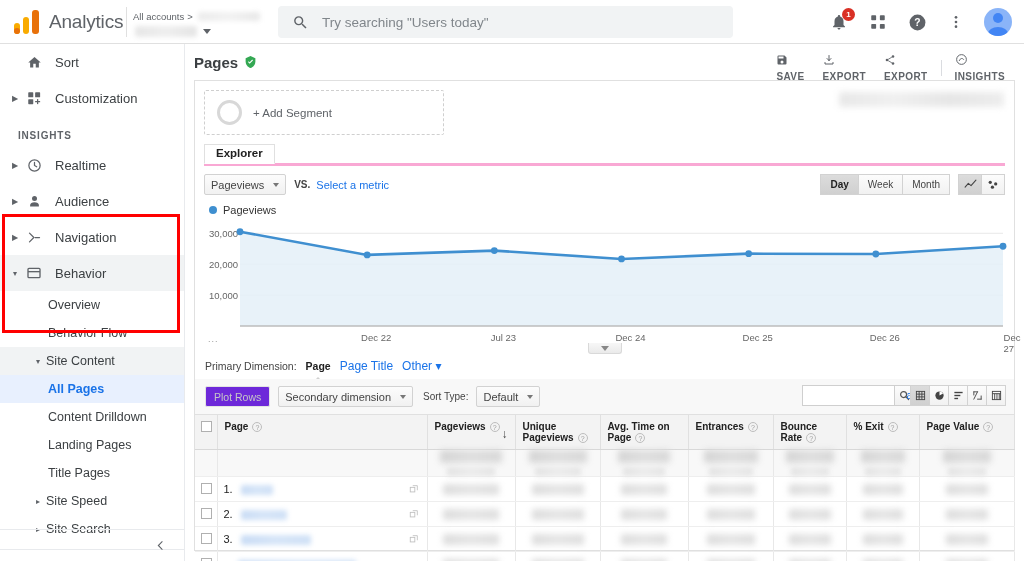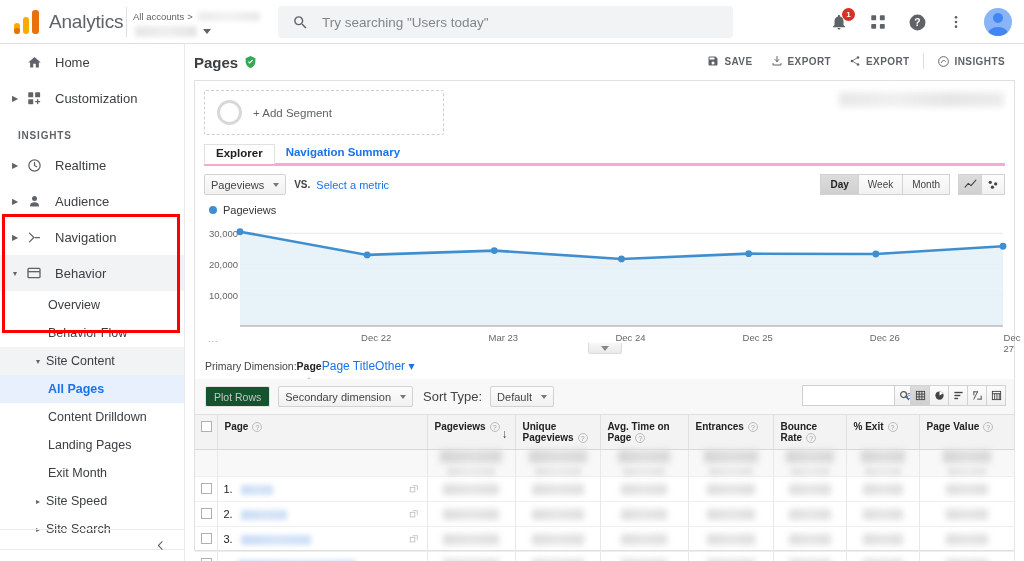--- a/index.html
+++ b/index.html
@@ -74,21 +74,21 @@
 
   .redbox { position: absolute; left: 2px; top: 214px; width: 178px; height: 119px;
             border: 3px solid #ff0000; pointer-events: none; z-index: 30; }
 
   
   .main { position: absolute; top: 44px; left: 185px; width: 839px; height: 517px; background: #fff; overflow: hidden; }
   .page-head { height: 36px; display: flex; align-items: center; padding: 0 12px 0 9px; position: relative; }
   .page-title { font-size: 15px; color: #3c4043; font-weight: bold; }
   .shield { margin-left: 6px; width: 13px; height: 14px; }
   .head-actions { position: absolute; right: 10px; top: 9px; display: flex; align-items: center; gap: 0; }
-  .hact { display: flex; align-items: center; gap: 5px; padding: 0 9px; cursor: pointer; }
+  .hact { display: flex; align-items: flex-start; gap: 5px; padding: 0 9px; cursor: pointer; flex-direction: column; }
   .hact span { font-size: 10px; color: #5f6368; letter-spacing: 0.4px; font-weight: bold; }
   .hsep { width: 1px; height: 16px; background: #dadce0; margin: 0 4px; }
 
   .panel { margin: 0 9px; border: 1px solid #e0e0e0; background: #fff; height: 471px; position: relative; }
   .seg-row { display: flex; padding: 9px 9px 0 9px; gap: 8px; position: relative; }
   .seg-box { width: 255px; height: 45px; border: 1px solid #e0e0e0; border-radius: 2px;
              display: flex; align-items: center; padding-left: 12px; cursor: pointer; }
   .seg-ring { width: 25px; height: 25px; border-radius: 50%; border: 3px solid #2196d3; flex: none; }
   .seg-ring.gray { border-color: #d8d8d8; }
   .seg-txt { margin-left: 11px; }
@@ -130,32 +130,32 @@
 
   .chart-wrap { position: relative; margin: 2px 9px 0 9px; height: 112px; }
   .chart-foot { position: relative; height: 20px; margin: 0 9px; }
   .xlabel { position: absolute; font-size: 9.5px; color: #666; transform: translateX(-50%); top: 2px; }
   .xdots { position: absolute; left: 4px; top: 4px; font-size: 9px; color: #999; letter-spacing: 1px; }
   .expander { position: absolute; left: 50%; transform: translateX(-50%); top: 13px;
               width: 34px; height: 11px; background: linear-gradient(#f7f7f7,#eaeaea);
               border: 1px solid #d9d9d9; border-top: none; border-radius: 0 0 3px 3px;
               display: flex; align-items: center; justify-content: center; cursor: pointer; }
 
-  .pd-row { display: flex; align-items: center; padding: 9px 0 0 10px; position: relative; }
+  .pd-row { display: flex; align-items: center; padding: 9px 0 0 10px; gap: 9px; position: relative; }
   .pd-lbl { font-size: 10.5px; color: #444; }
   .pd-sel { font-size: 10.5px; color: #212121; font-weight: bold; position: relative; }
   .pd-sel:after { content:''; position: absolute; left: 50%; bottom: -9px; margin-left: -4px;
                   border-left: 4px solid transparent; border-right: 4px solid transparent; border-bottom: 4px solid #d0d0d0; }
   .pd-link { font-size: 12px; color: #1a73e8; cursor: pointer; }
 
   .ctrl-row { display: flex; align-items: center; padding: 7px 0 7px 10px; gap: 8px; position: relative;
               background: #f8f8f8; margin-top: 6px; border-bottom: 1px solid #e0e0e0; }
-  .btn-dis { border: 1px solid #e3e3e3; border-radius: 2px; background: #14532d; height: 21px;
+  .btn-dis { border: 1px solid #e3e3e3; border-radius: 2px; background: #6d28d9; height: 21px;
              display: flex; align-items: center; padding: 0 8px; font-size: 10.5px; color: #c6c6c6; }
-  .sort-lbl { font-size: 13px; color: #444; margin-left: 2px; }
+  .sort-lbl { font-size: 10px; color: #444; margin-left: 2px; }
   .searchcell { position: absolute; right: 100px; top: 6px; display: flex; }
   .scell-in { width: 92px; height: 21px; border: 1px solid #cfcfcf; border-right: none; background: #fff; }
   .scell-btn { width: 20px; height: 21px; border: 1px solid #cfcfcf; background: linear-gradient(#fcfcfc,#f0f0f0);
                display: flex; align-items: center; justify-content: center; cursor: pointer; }
   .adv-link { position: absolute; right: 62px; top: 10px; font-size: 10.5px; color: #1a73e8; cursor: pointer; }
   .view-icons { position: absolute; right: 8px; top: 6px; display: flex; }
   .vic { width: 20px; height: 21px; border: 1px solid #d2d2d2; background: linear-gradient(#fcfcfc,#f1f1f1);
          display: flex; align-items: center; justify-content: center; cursor: pointer; margin-left: -1px; }
   .vic.sel { background: linear-gradient(#dcdcdc,#d0d0d0); }
 
@@ -257,21 +257,21 @@
 
   <div class="sidebar">
 
     <div class="nav-item">
       <div class="nav-arrow"></div>
       <div class="nav-ic">
         <svg width="15" height="15" viewBox="0 0 24 24" fill="#5f6368">
             <path d="M10 20v-6h4v6h5v-8h3L12 3 2 12h3v8z"></path>
           </svg>
       </div>
-      <div class="nav-lbl">Home</div>
+      <div class="nav-lbl">Sort</div>
     </div>
 
     <div class="nav-item">
       <div class="nav-arrow">▶</div>
       <div class="nav-ic">
         <svg width="15" height="15" viewBox="0 0 24 24" fill="#5f6368">
           <rect x="2" y="2" width="8" height="8" rx="1"></rect>
             <rect x="13" y="2" width="8" height="8" rx="1"></rect>
           <rect x="2" y="13" width="8" height="8" rx="1"></rect>
           <rect x="16" y="13" width="2" height="8"></rect>
@@ -340,21 +340,21 @@
     <div class="sub-item sel">
       <span>All Pages</span>
     </div>
     <div class="sub-item">
       <span>Content Drilldown</span>
     </div>
     <div class="sub-item">
       <span>Landing Pages</span>
     </div>
     <div class="sub-item">
-      <span>Exit Month</span>
+      <span>Title Pages</span>
     </div>
     <div class="sub-group plain">
       <span class="sub-arrow">▸</span>
       <span>Site Speed</span>
     </div>
     <div class="sub-group plain">
       <span class="sub-arrow">▸</span>
       <span>Site Search</span>
     </div>
 
@@ -422,21 +422,20 @@
       <div class="seg-row">
         <div class="seg-add">
           <div class="seg-ring gray"></div>
           <div class="seg-add-lbl">+ Add Segment</div>
         </div>
         <div class="daterange-blur"></div>
       </div>
 
       <div class="tabs">
         <div class="tab active">Explorer</div>
-        <div class="tab link">Navigation Summary</div>
       </div>
 
       <div class="metric-row">
         <div class="dropdown">
           <span class="dd-lbl">Pageviews</span>
           <span class="dd-car"></span>
         </div>
         <span class="vs-lbl">VS.</span>
         <span class="link-blue">Select a metric</span>
 
@@ -484,21 +483,21 @@
             <circle cx="544.6666666666667" cy="35.67272727272727" r="3.4" fill="#3f8fd0"></circle>
             <circle cx="671.8333333333334" cy="35.981818181818184" r="3.4" fill="#3f8fd0"></circle>
             <circle cx="799" cy="28.25454545454545" r="3.4" fill="#3f8fd0"></circle>
             <line x1="36" y1="108" x2="799" y2="108" stroke="#bdbdbd" stroke-width="1.5"></line>
           </svg>
       </div>
       <div class="chart-foot">
         <span class="xdots">...</span>
         <div id="xlabels">
             <span class="xlabel" style="left: 172.167px;">Dec 22</span>
-            <span class="xlabel" style="left: 299.333px;">Mar 23</span>
+            <span class="xlabel" style="left: 299.333px;">Jul 23</span>
             <span class="xlabel" style="left: 426.5px;">Dec 24</span>
             <span class="xlabel" style="left: 553.667px;">Dec 25</span>
             <span class="xlabel" style="left: 680.833px;">Dec 26</span>
             <span class="xlabel" style="left: 808px;">Dec 27</span>
           </div>
         <div class="expander">
           <svg width="8" height="5" viewBox="0 0 10 6" fill="#888">
             <path d="M0 0l5 6 5-6z"></path>
           </svg>
         </div>

